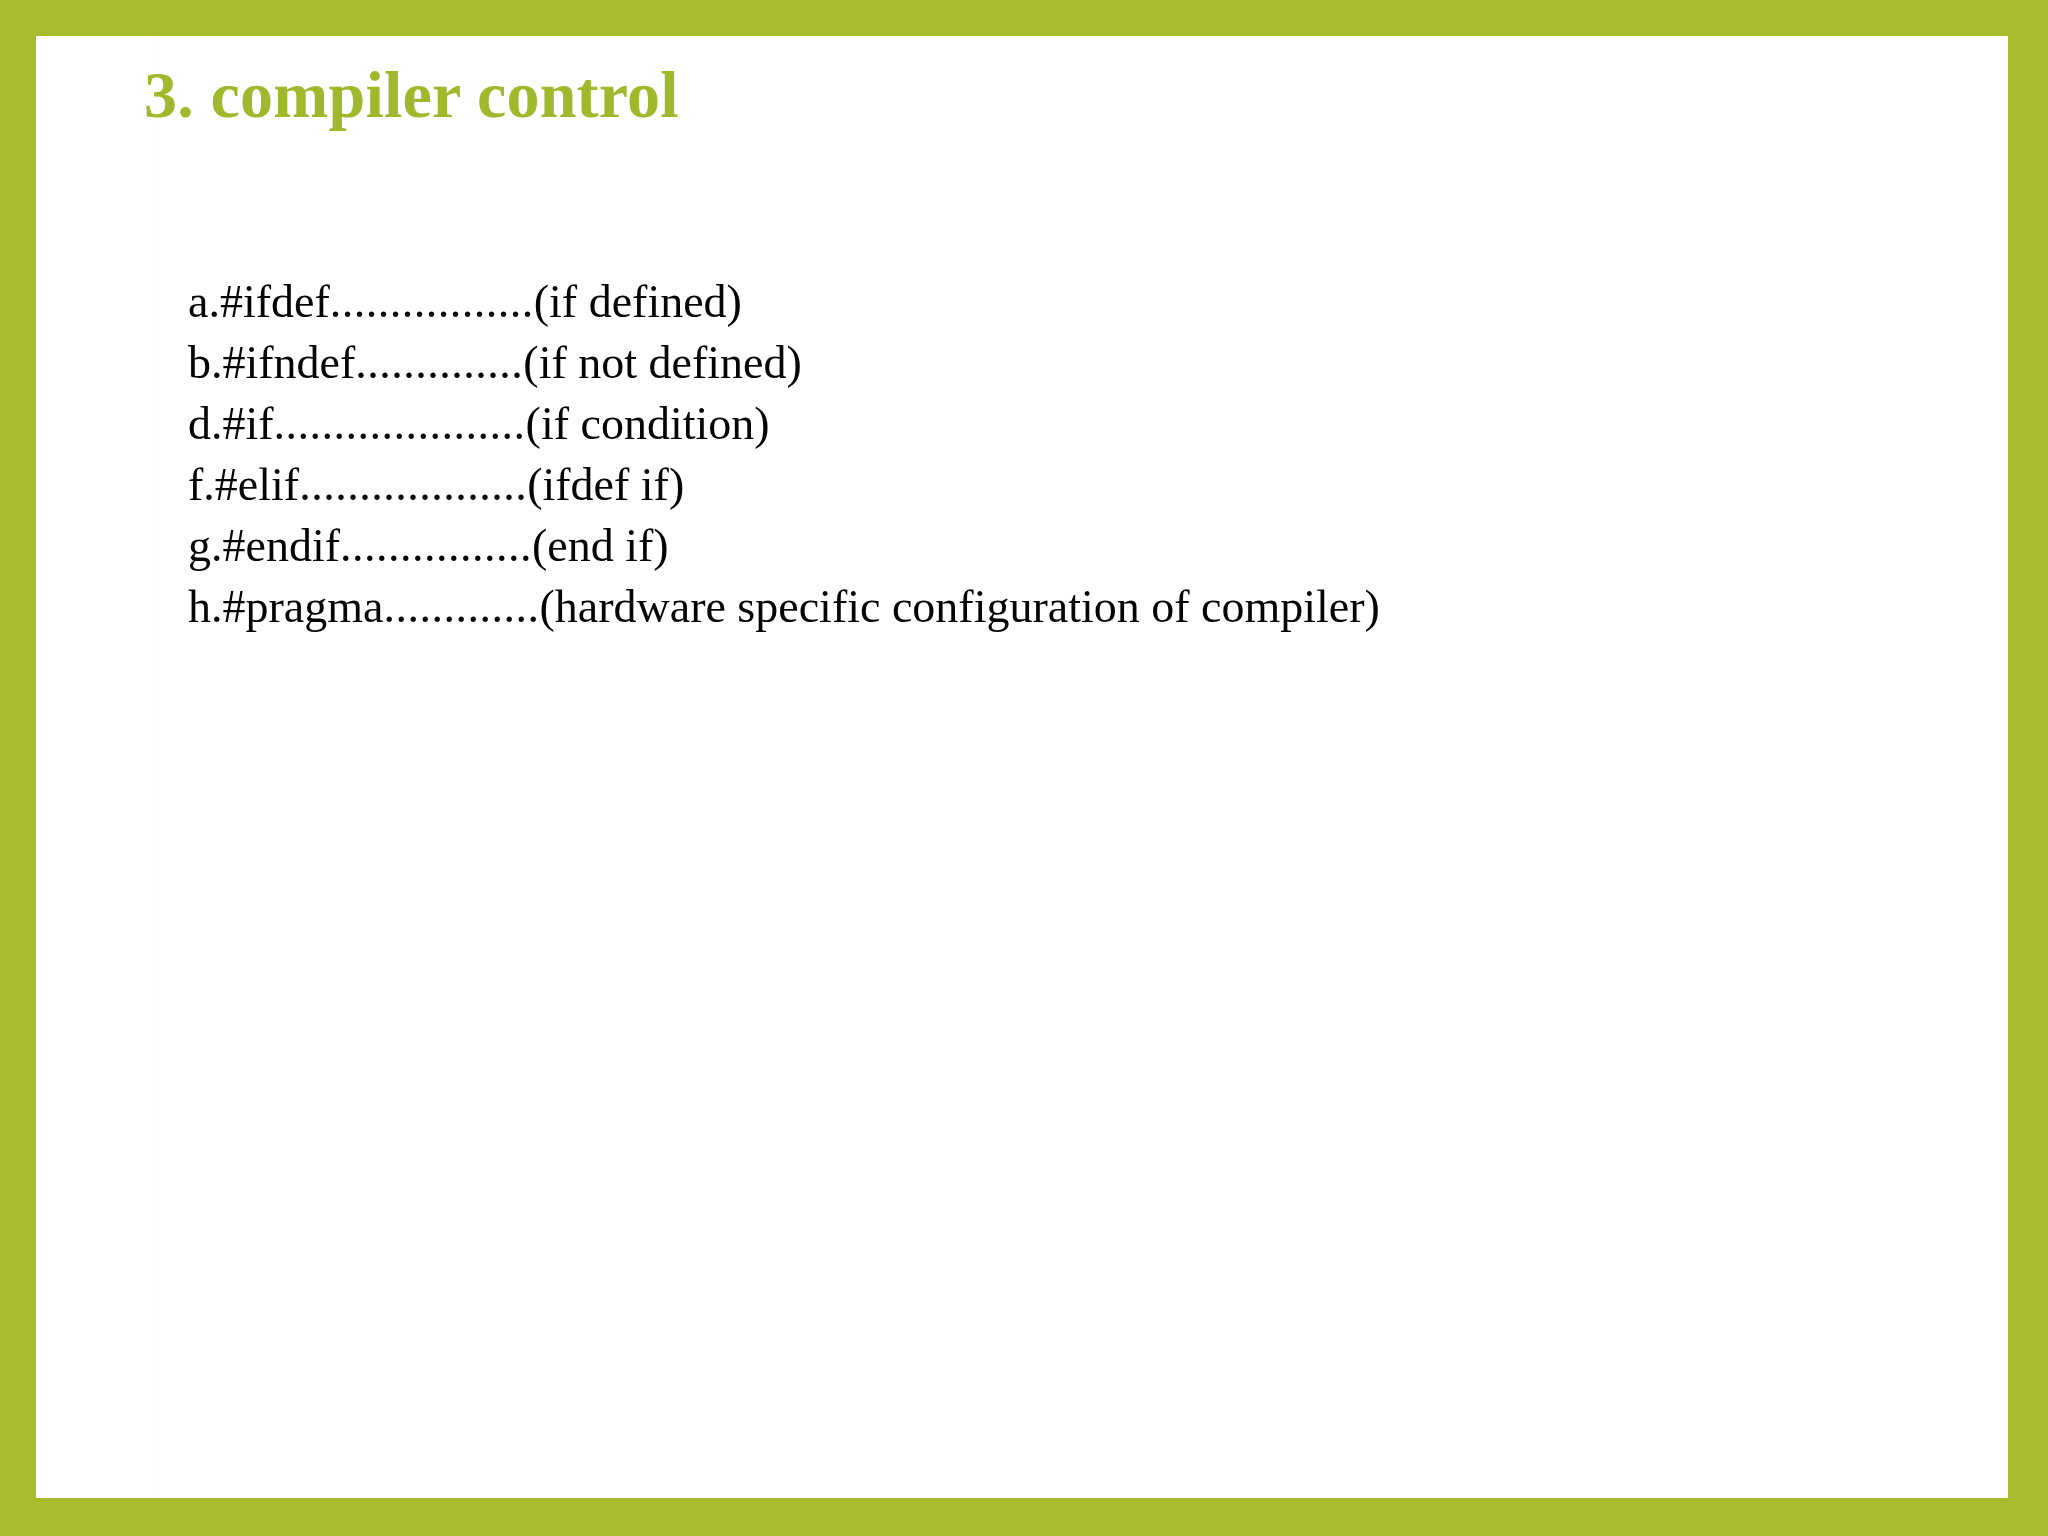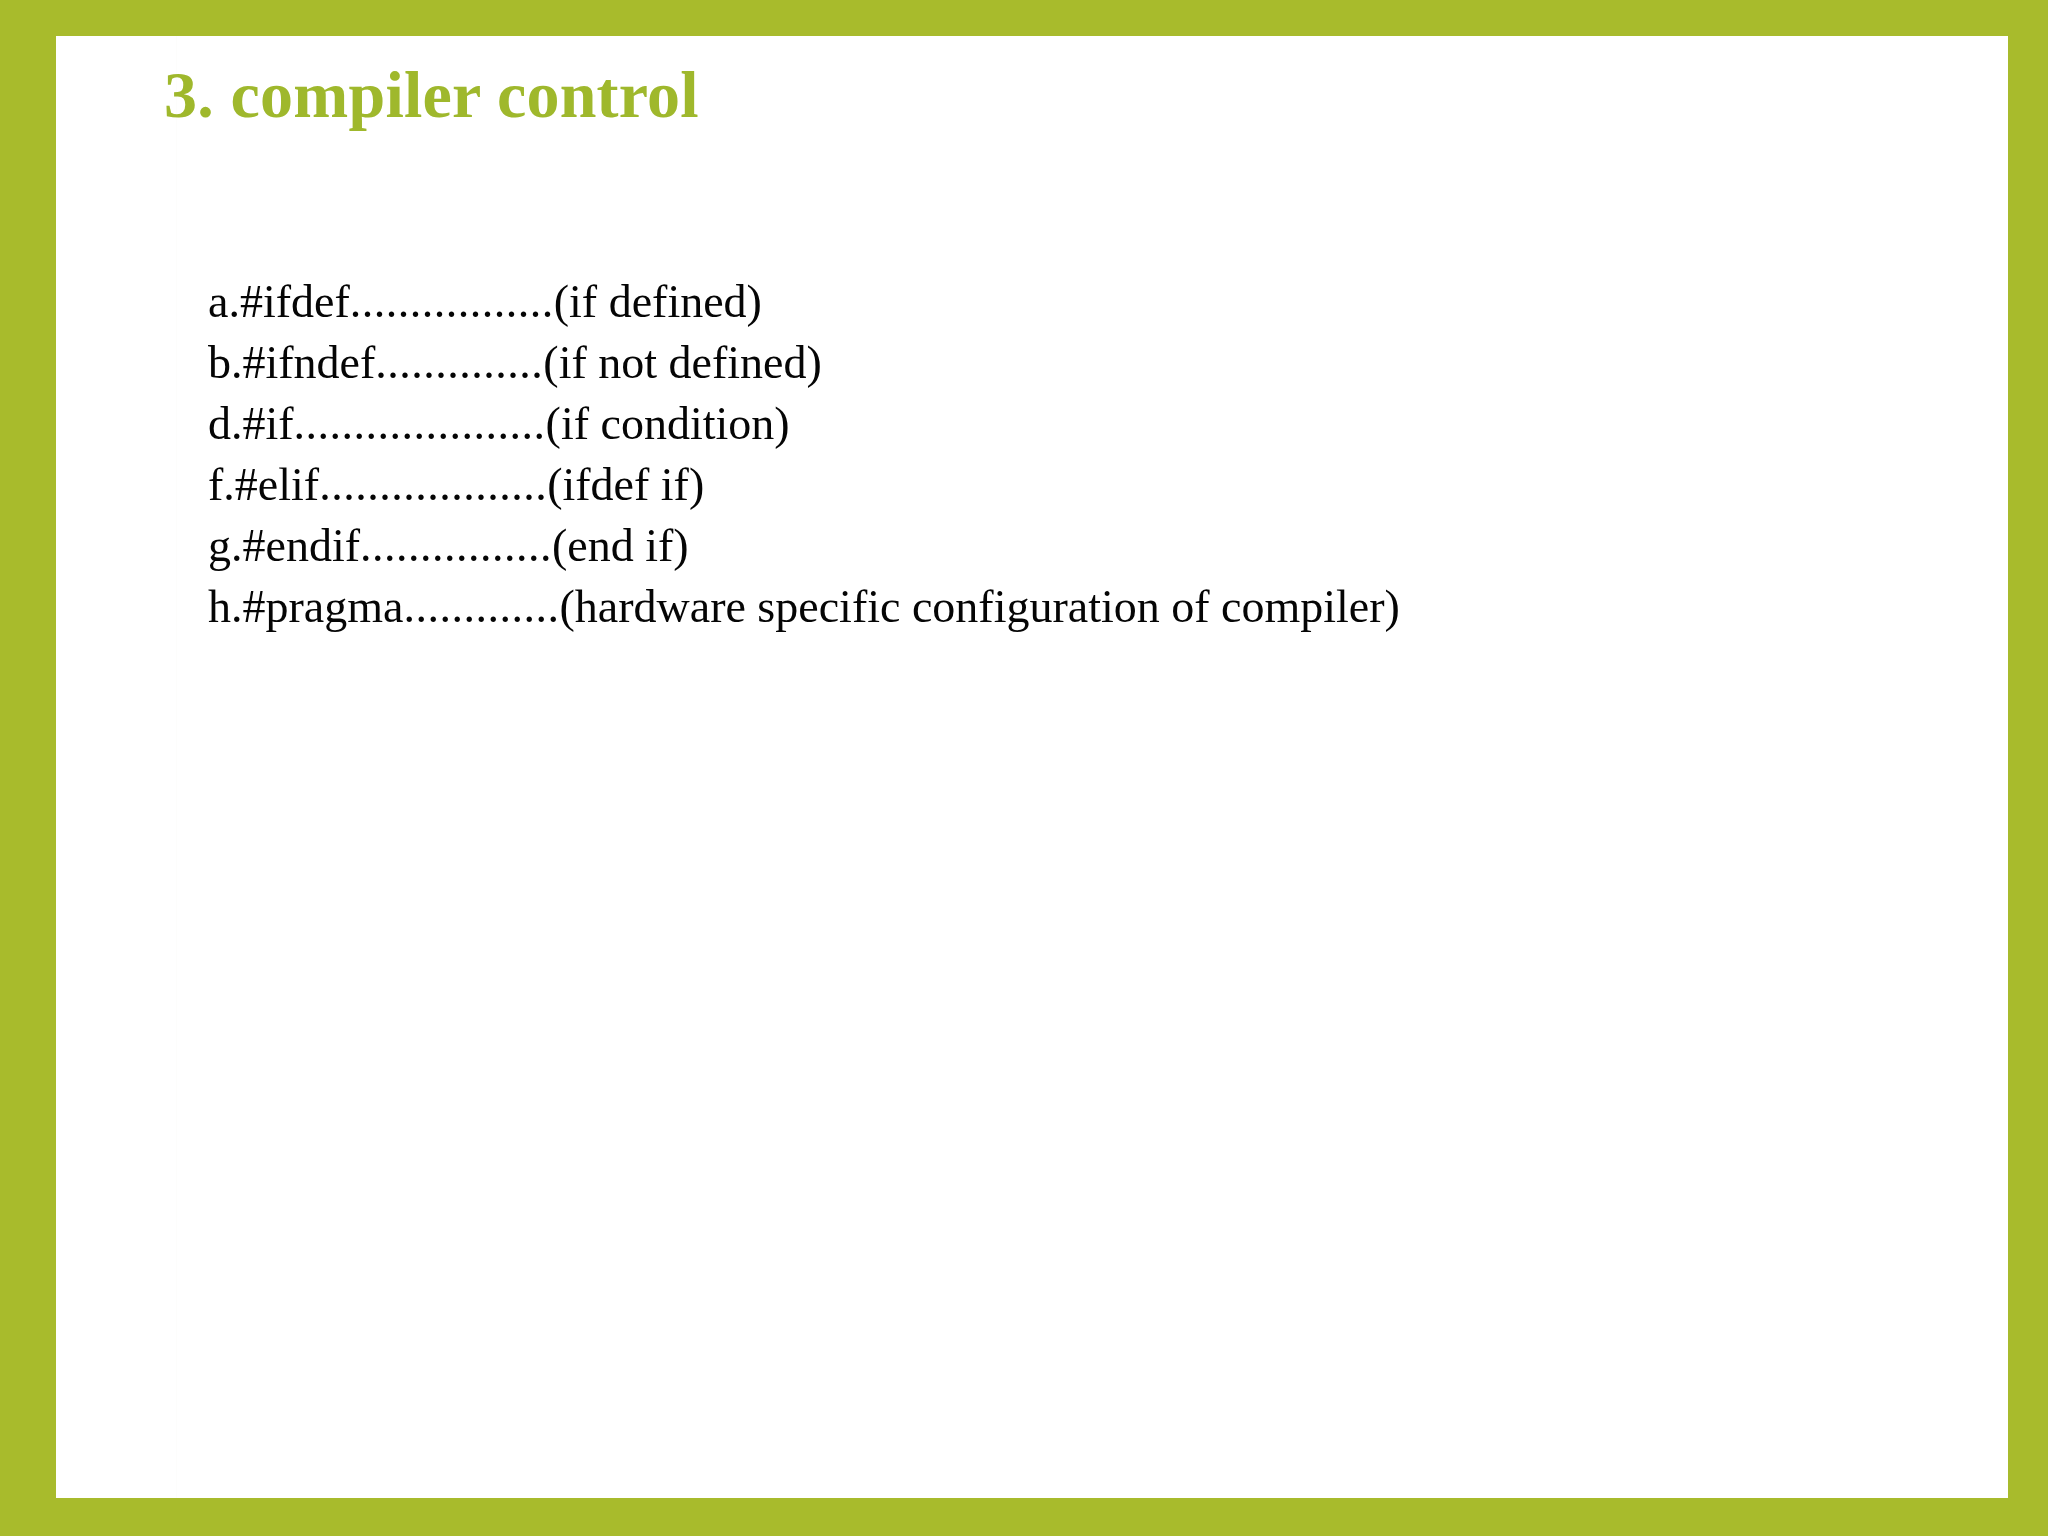--- a/index.html
+++ b/index.html
@@ -15,21 +15,21 @@
     font-family: "Liberation Serif", "DejaVu Serif", serif;
   }
 
   
   .slide {
     position: relative;
     box-sizing: border-box;
     width: 2048px;
     height: 1536px;
     background: #a8bb2c;
-    padding: 36px 40px 38px 56px;
+    padding: 36px 40px 38px 36px;
   }
   .slide-canvas {
     position: relative;
     box-sizing: border-box;
     width: 100%;
     height: 100%;
     background: #ffffff;
   }
 
   

